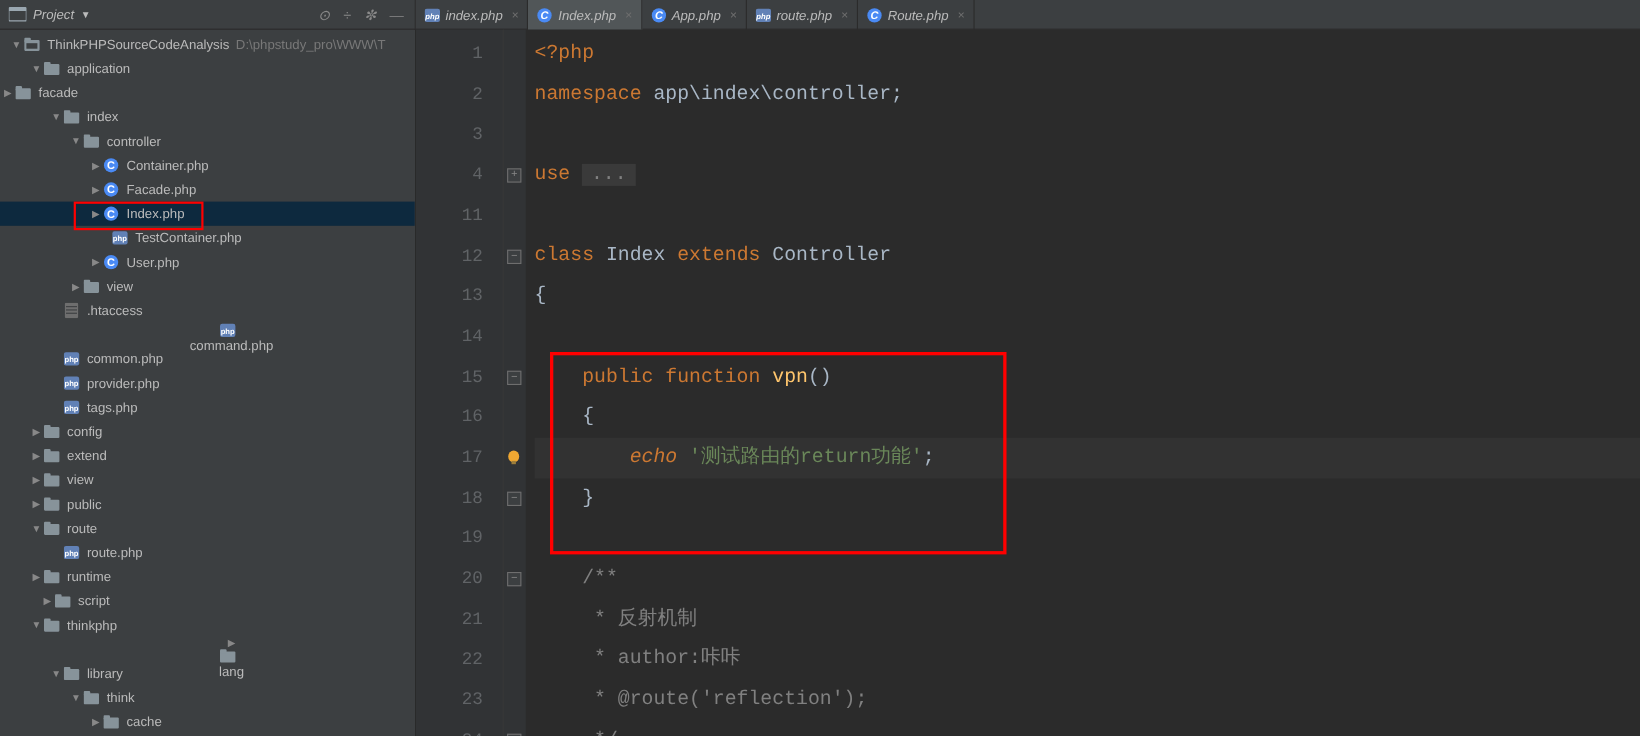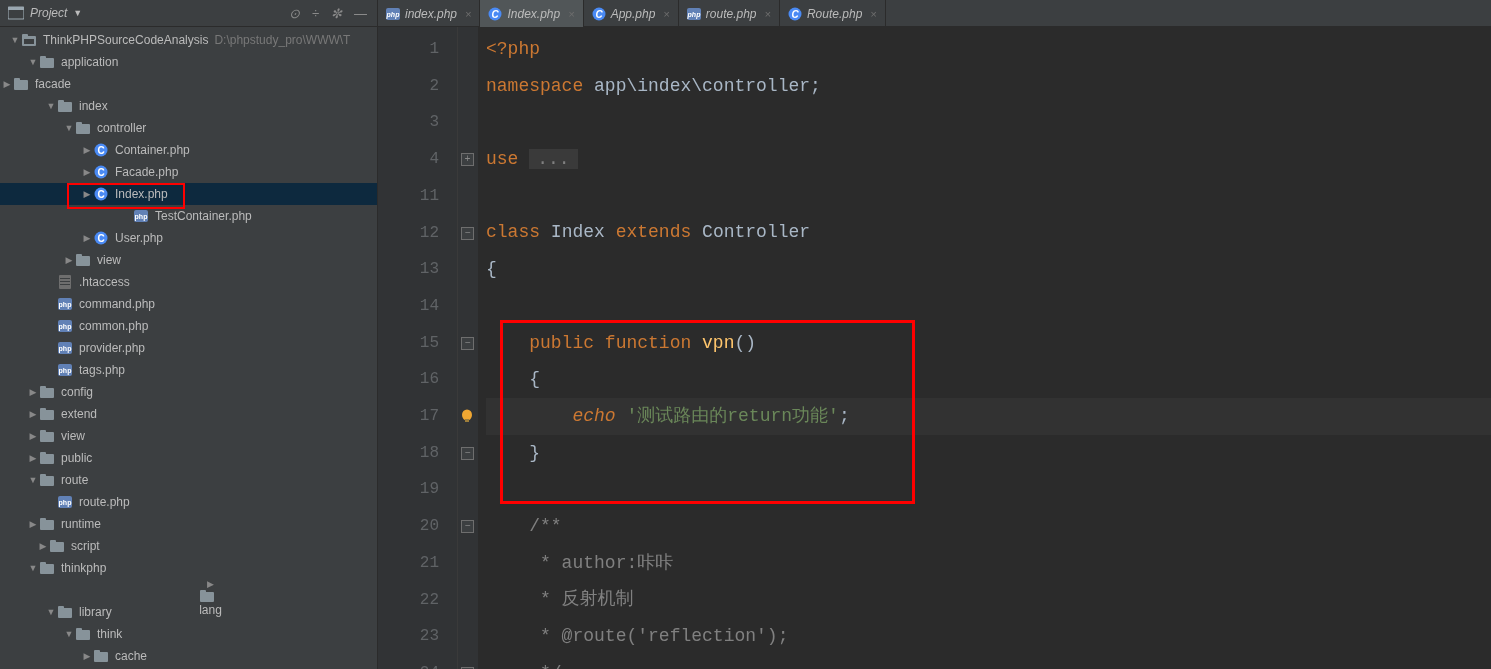--- a/index.html
+++ b/index.html
@@ -221,21 +221,21 @@
         </div>
         <div class="tr sel hl" style="padding-left: 80px;">
           <span class="ar c"></span>
           <span class="ic">
             <svg width="16" height="14">
               <use href="#i-class"></use>
             </svg>
           </span>
           <span class="nm">Index.php</span>
         </div>
-        <div class="tr" style="padding-left: 120px;">
+        <div class="tr" style="padding-left: 88px;">
           <span class="ar"></span>
           <span class="ic">
             <svg width="16" height="14">
               <use href="#i-php"></use>
             </svg>
           </span>
           <span class="nm">TestContainer.php</span>
         </div>
         <div class="tr" style="padding-left: 80px;">
           <span class="ar c"></span>
@@ -257,21 +257,21 @@
         </div>
         <div class="tr" style="padding-left: 44px;">
           <span class="ar"></span>
           <span class="ic">
             <svg width="16" height="14">
               <use href="#i-file"></use>
             </svg>
           </span>
           <span class="nm">.htaccess</span>
         </div>
-        <div class="tr" style="padding-left: 44px;">
+        <div class="tr" style="padding-left: 44px; flex-direction: column;">
           <span class="ar"></span>
           <span class="ic">
             <svg width="16" height="14">
               <use href="#i-php"></use>
             </svg>
           </span>
           <span class="nm">command.php</span>
         </div>
         <div class="tr" style="padding-left: 44px;">
           <span class="ar"></span>
@@ -461,21 +461,21 @@
           <div class="ln">&nbsp;</div>
           <div class="ln"><span class="kw">class</span> <span class="cls">Index</span> <span class="kw">extends</span> <span class="cls">Controller</span></div>
           <div class="ln">{</div>
           <div class="ln">&nbsp;</div>
           <div class="ln">    <span class="kw">public function</span> <span class="fn">vpn</span>()</div>
           <div class="ln">    {</div>
           <div class="ln cur">        <span class="kw2">echo</span> <span class="str">'测试路由的return功能'</span>;</div>
           <div class="ln">    }</div>
           <div class="ln">&nbsp;</div>
           <div class="ln">    <span class="cm">/**</span></div>
+          <div class="ln">     <span class="cm">* 反射机制</span></div>
           <div class="ln">     <span class="cm">* author:咔咔</span></div>
-          <div class="ln">     <span class="cm">* 反射机制</span></div>
           <div class="ln">     <span class="cm">* @route('reflection');</span></div>
           <div class="ln">     <span class="cm">*/</span></div>
           <div class="redbox" id="redbox" style="top: 293px; left: 22px; width: 415px; height: 184px;"></div>
     </div>
   </div>
 </div>
 </div>
 
 </body></html>

